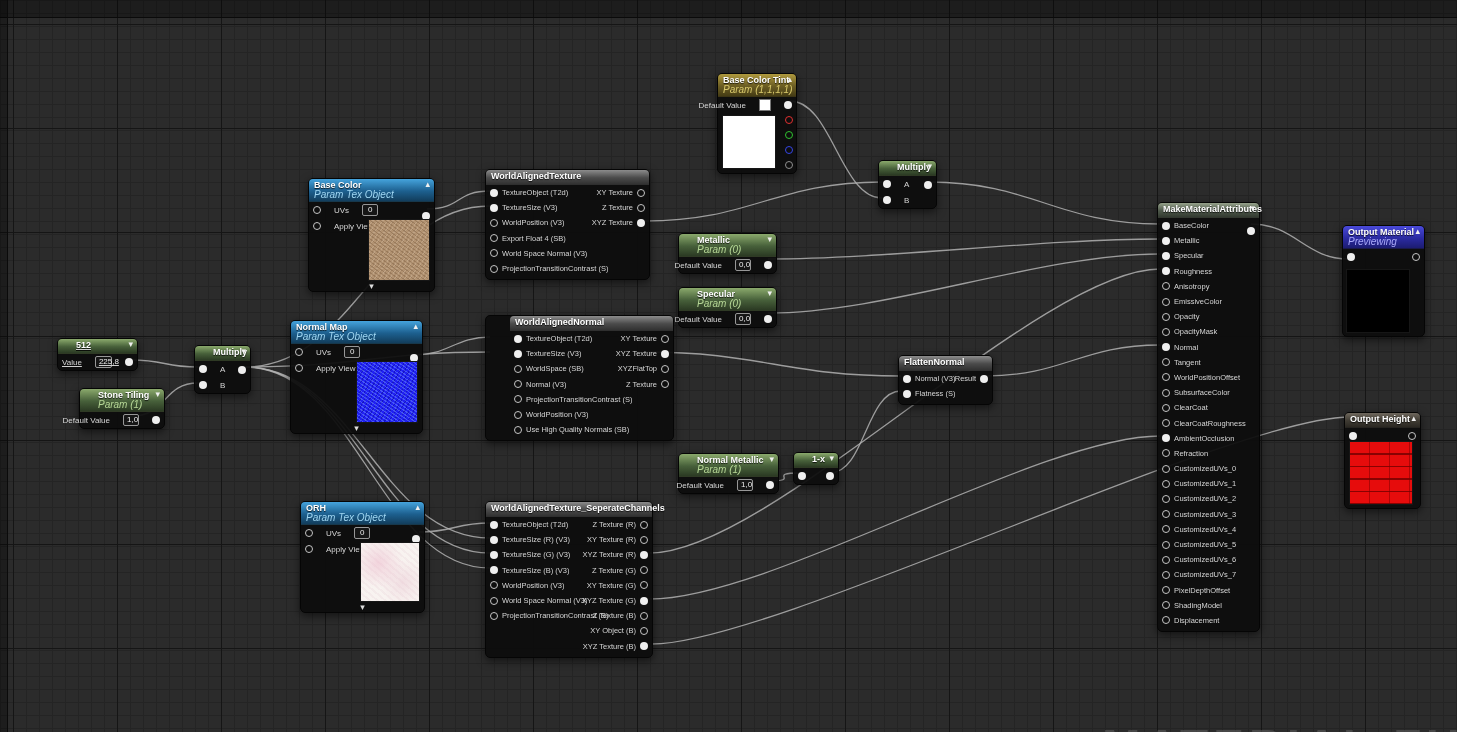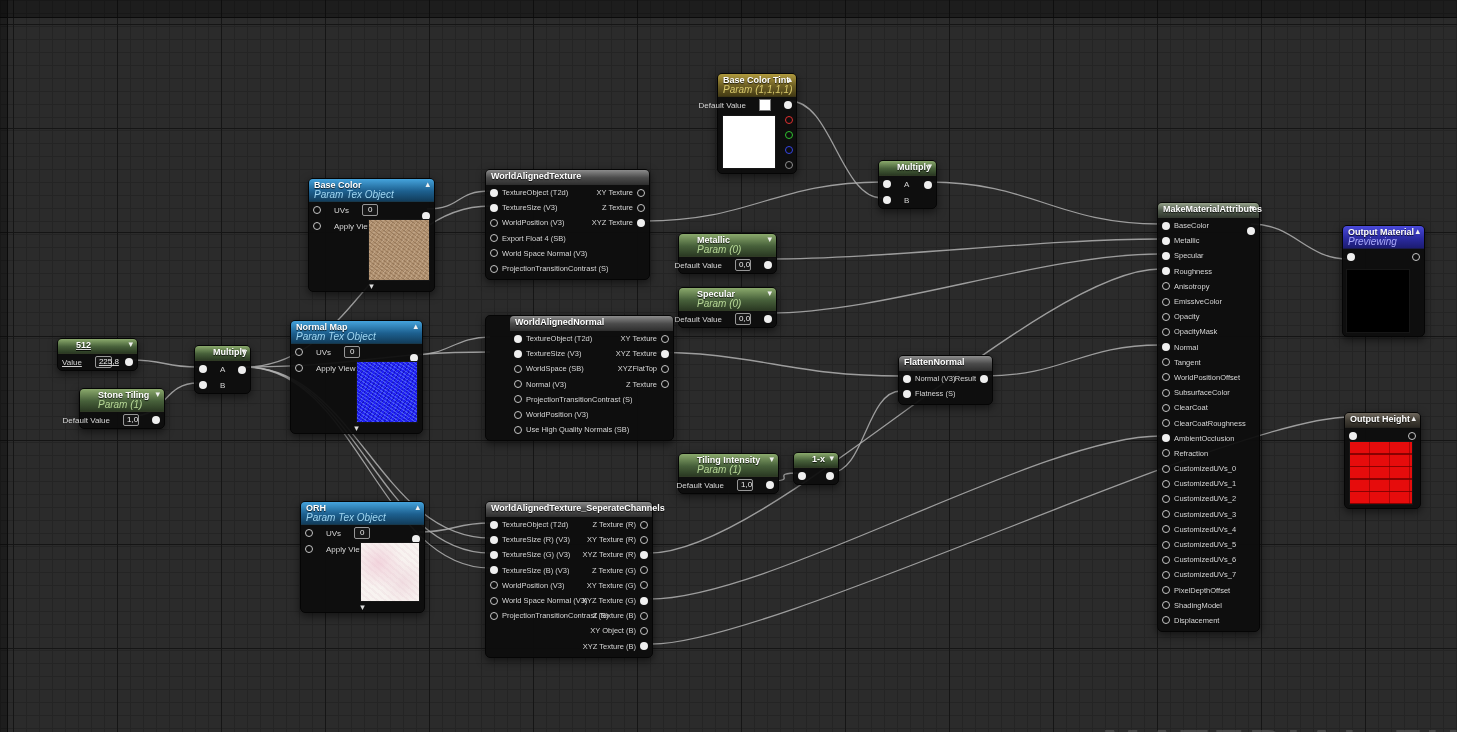--- a/index.html
+++ b/index.html
@@ -365,21 +365,21 @@
           <div class="outrow">
             <span class="lbl">Result</span>
             <span class="pin f"></span>
           </div>
         </div>
 
     </div>
     </div>
     <div class="node" style="left: 678px; top: 453px; width: 99px;">
       <div class="hdr green">
-    <span class="title">Tiling Intensity</span>
+    <span class="title">Normal Metallic</span>
     <span class="chev">▾</span>
     <div class="sub">Param (1)</div>
   </div>
       <div class="prow end">
       <span class="lbl">Default Value</span>
       <span class="vbox">1,0</span>
       <span class="pin f"></span>
       </div>
     </div>
     <div class="node" style="left: 793px; top: 452px; width: 44px;">

